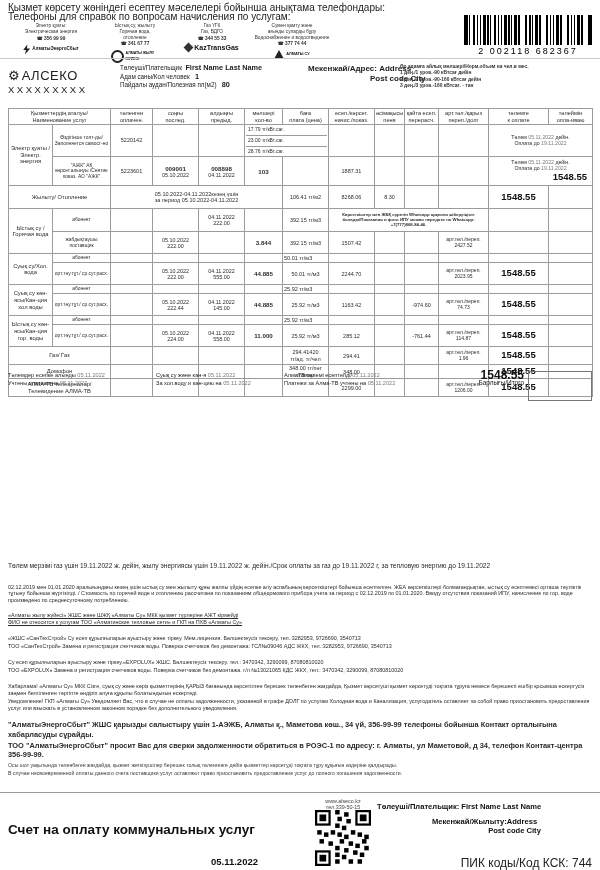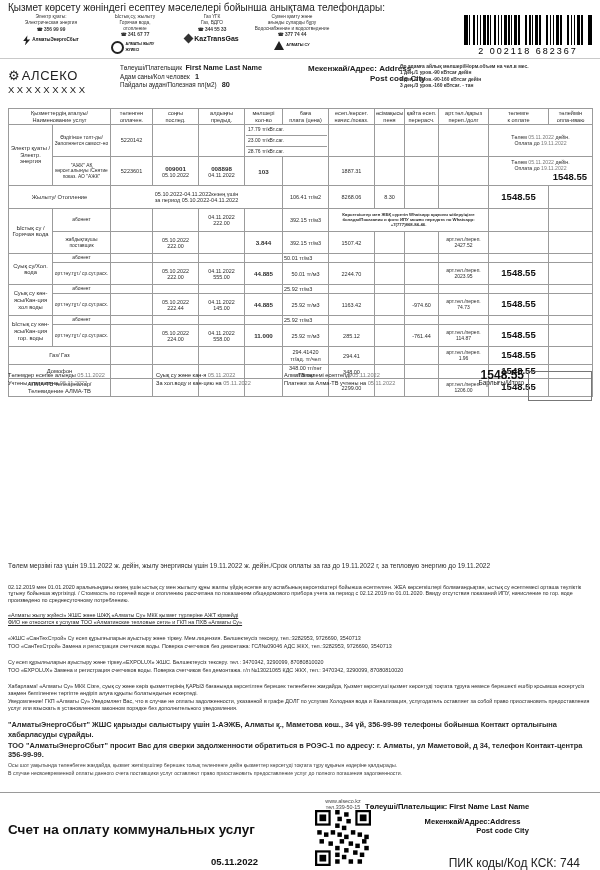--- a/index.html
+++ b/index.html
@@ -75,33 +75,34 @@
   .bldp{font-weight:bold;font-size:7.4px;line-height:9.3px;}
   .tiny{font-size:5.2px;line-height:6.2px;color:#3a3a3a;}
   
   .footline{left:0;top:792px;width:600px;border-top:1px solid #9a9a9a;}
   .sec-foot{left:8px;top:798px;width:584px;height:66px;}
   .f-title{position:absolute;left:0;top:4px;width:330px;font-weight:bold;font-size:13.5px;line-height:16.5px;color:#111;}
   .f-title .ru{margin-top:20px;}
   .f-date{position:absolute;left:0;top:58px;width:250px;text-align:right;font-weight:bold;font-size:9.5px;color:#111;}
   .qrblk{position:absolute;left:300px;top:0;width:70px;text-align:center;}
   .qrcap{font-size:5.4px;line-height:6.2px;color:#444;}
-  .f-right{position:absolute;right:12px;top:4px;width:215px;font-size:7.6px;font-weight:bold;color:#111;}
+  .f-right{position:absolute;right:0;top:4px;width:215px;font-size:7.6px;font-weight:bold;color:#111;}
   .f-right .l1{text-align:left;}
   .f-right .l2{text-align:center;margin-top:6px;}
   .f-right .l3{text-align:center;margin-left:60px;}
   .f-ksk{position:absolute;right:0;top:54px;font-size:12px;color:#222;font-weight:normal;}
 </style>
 </head>
 <body>
 
 <div id="page">
 
   <div class="abs sec-top">
     <div class="help">Қызмет көрсету жөніндегі есептеу мәселелері бойынша анықтама телефондары:</div>
+    <div class="help">Телефоны для справок по вопросам начисления по услугам:</div>
     <div class="prov-row">
       <div class="prov" style="width:86px">
         <div>Электр қуаты:</div>
         <div>Электрическая энергия</div>
         <div class="ph">☎ 356 99 99</div>
         <div class="logo-line">
             <span class="glyph-bolt"></span>
           <span class="brand-txt">АлматыЭнергоСбыт</span>
           </div>
       </div>
@@ -601,19 +602,19 @@
         <rect x="9" y="19" width="2" height="2" fill="#000"></rect>
           <rect x="12" y="20" width="2" height="2" fill="#000"></rect>
           <rect x="15" y="22" width="2" height="2" fill="#000"></rect>
         <rect x="9" y="22" width="2" height="2" fill="#000"></rect>
           <rect x="19" y="22" width="2" height="2" fill="#000"></rect>
           <rect x="22" y="16" width="2" height="2" fill="#000"></rect>
       </svg>
     </div>
     <div class="f-right">
       <div class="l1">Төлеуші/Плательщик: First Name Last Name</div>
-      <div class="l2">Мекенжай/Адрес:Address</div>
+      <div class="l2">Мекенжай/Жылыту:Address</div>
       <div class="l3">Post code City</div>
       <div class="f-ksk">ПИК коды/Код КСК: 744</div>
     </div>
   </div>
 
 </div>
 
 </body></html>

